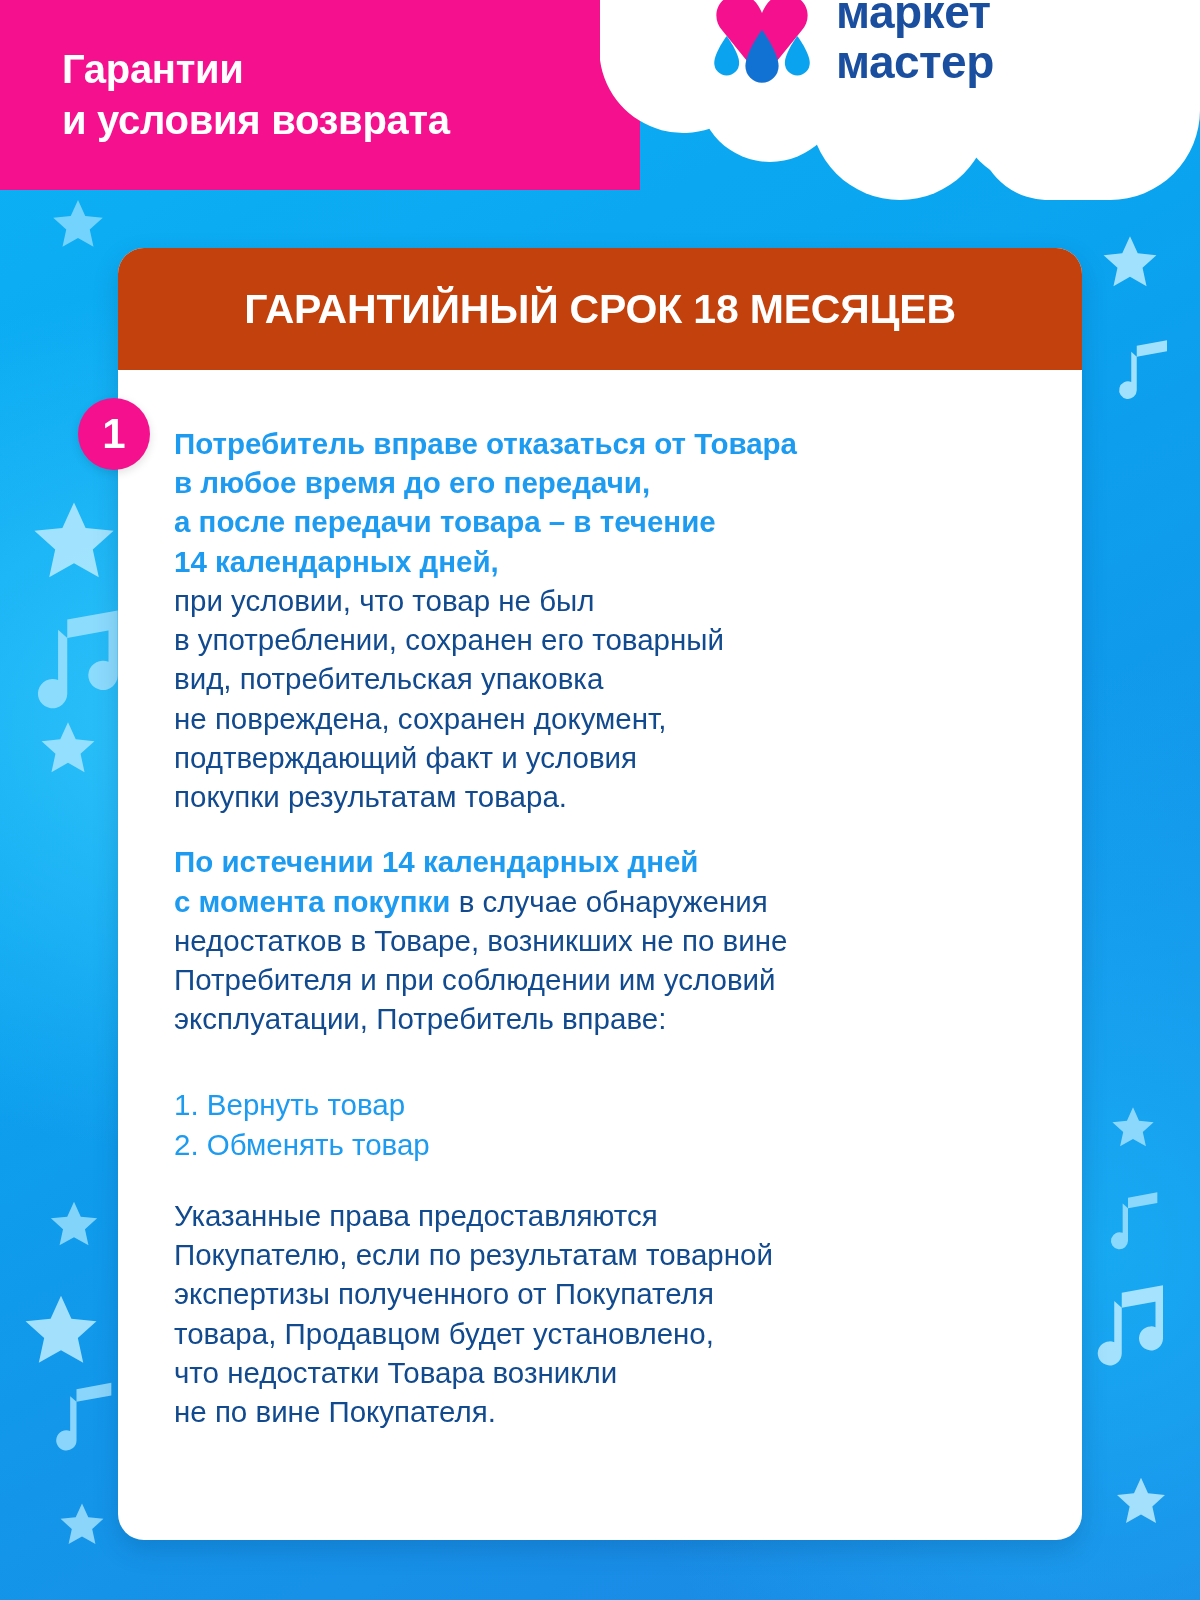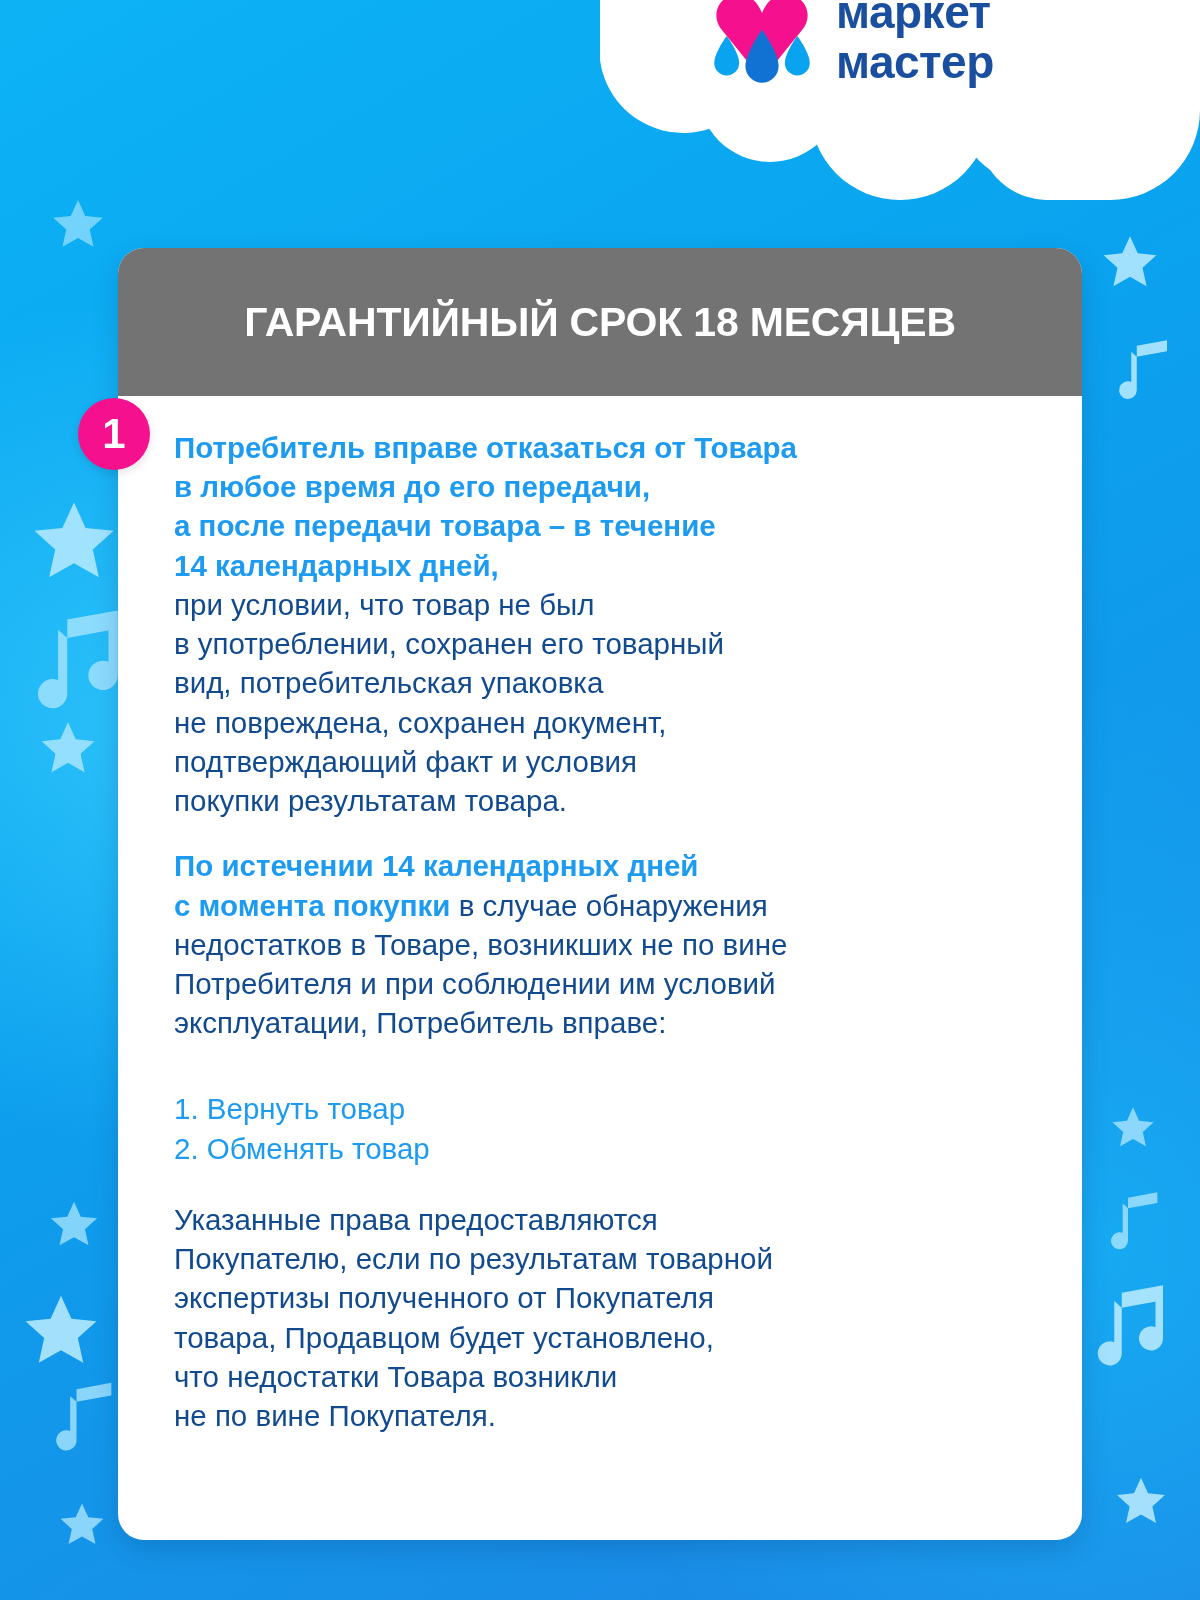--- a/index.html
+++ b/index.html
@@ -95,36 +95,36 @@
     top: 248px;
     width: 964px;
     height: 1292px;
     background: #ffffff;
     border-radius: 26px;
     box-shadow: 0 10px 26px rgba(0,40,90,0.18);
     z-index: 4;
     overflow: hidden;
   }
   .card-header {
-    height: 148px;
-    background: #737373;
+    height: 122px;
+    background: #c2410c;
     display: flex;
     align-items: center;
     justify-content: center;
   }
   .card-header h1 {
     margin: 0;
     color: #ffffff;
     font-size: 41px;
     font-weight: bold;
     letter-spacing: -0.2px;
     text-align: center;
   }
   .card-body {
-    padding: 32px 56px 0 56px;
+    padding: 54px 56px 0 56px;
     color: #1a4fa0;
   }
 
   .badge {
     position: absolute;
     left: 78px;
     top: 398px;
     width: 72px;
     height: 72px;
     border-radius: 50%;
@@ -213,20 +213,24 @@
         <path d="M9 2l11-2v4L9 6zM9 6v12.2a3.2 3.2 0 1 1-2-3V4.2z" fill="#bdecff" opacity="0.85"></path>
       </svg>
     <svg style="left:1104px; top:1190px;" width="64" height="74" viewBox="0 0 24 26">
         <path d="M9 2l11-2v4L9 6zM9 6v12.2a3.2 3.2 0 1 1-2-3V4.2z" fill="#a9e5ff" opacity="0.8"></path>
       </svg>
     <svg style="left:1088px; top:1284px;" width="90" height="100" viewBox="0 0 24 26">
         <path d="M9 2l11-2v4L9 6zM9 6v12.2a3.2 3.2 0 1 1-2-3V4.2zM20 4v10.2a3.2 3.2 0 1 1-2-3V4z" fill="#bdecff" opacity="0.85"></path>
       </svg>
   </div>
 
+  <div class="header">
+    <div class="header-title">Гарантии
+и условия возврата</div>
+  </div>
 
   <div class="logo-cloud">
     <svg class="cloud-shape" viewBox="0 0 600 240">
       <path d="M0,0 H600 V150 a90,90 0 0 1 -90,90 h-60 a70,70 0 0 1 -70,-52 a80,80 0 0 1 -120,-28 a76,76 0 0 1 -110,-20 a84,84 0 0 1 -150,-40 z" fill="#ffffff"></path>
       <circle cx="300" cy="150" r="90" fill="#ffffff"></circle>
       <circle cx="170" cy="130" r="72" fill="#ffffff"></circle>
       <circle cx="440" cy="140" r="86" fill="#ffffff"></circle>
     </svg>
     <div class="logo-inner">
       <svg class="logo-mark" viewBox="0 0 100 104">

